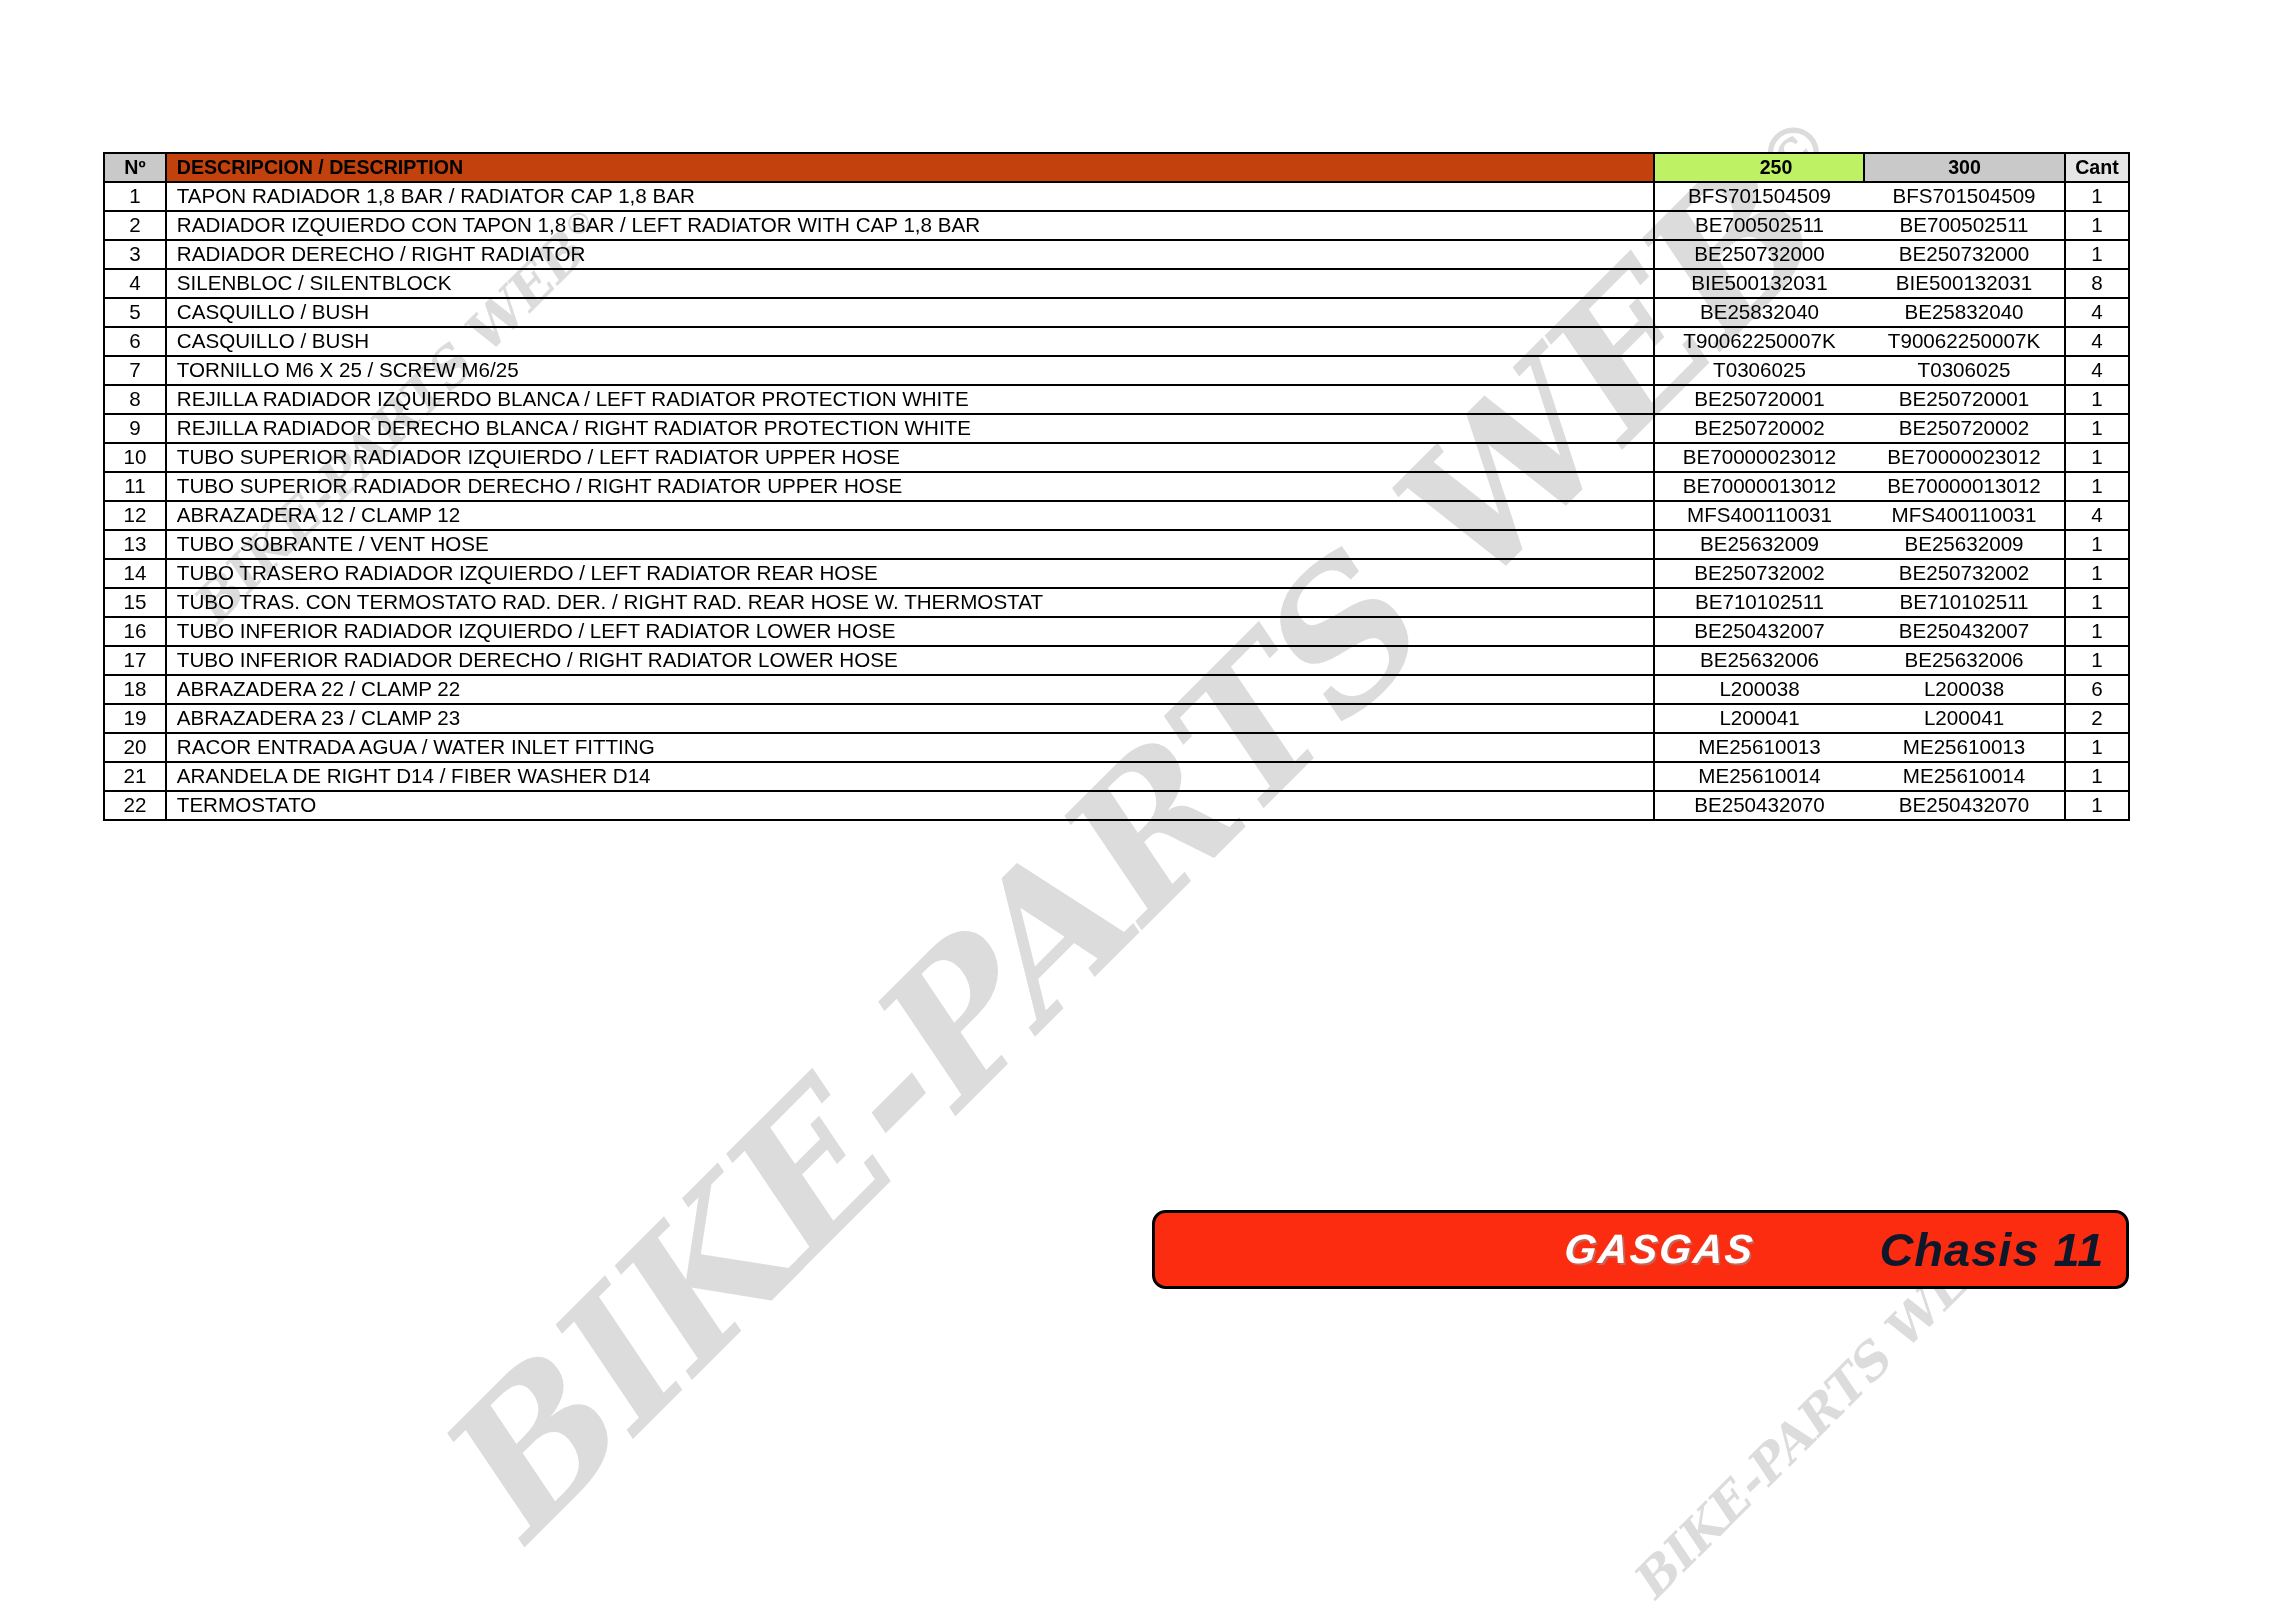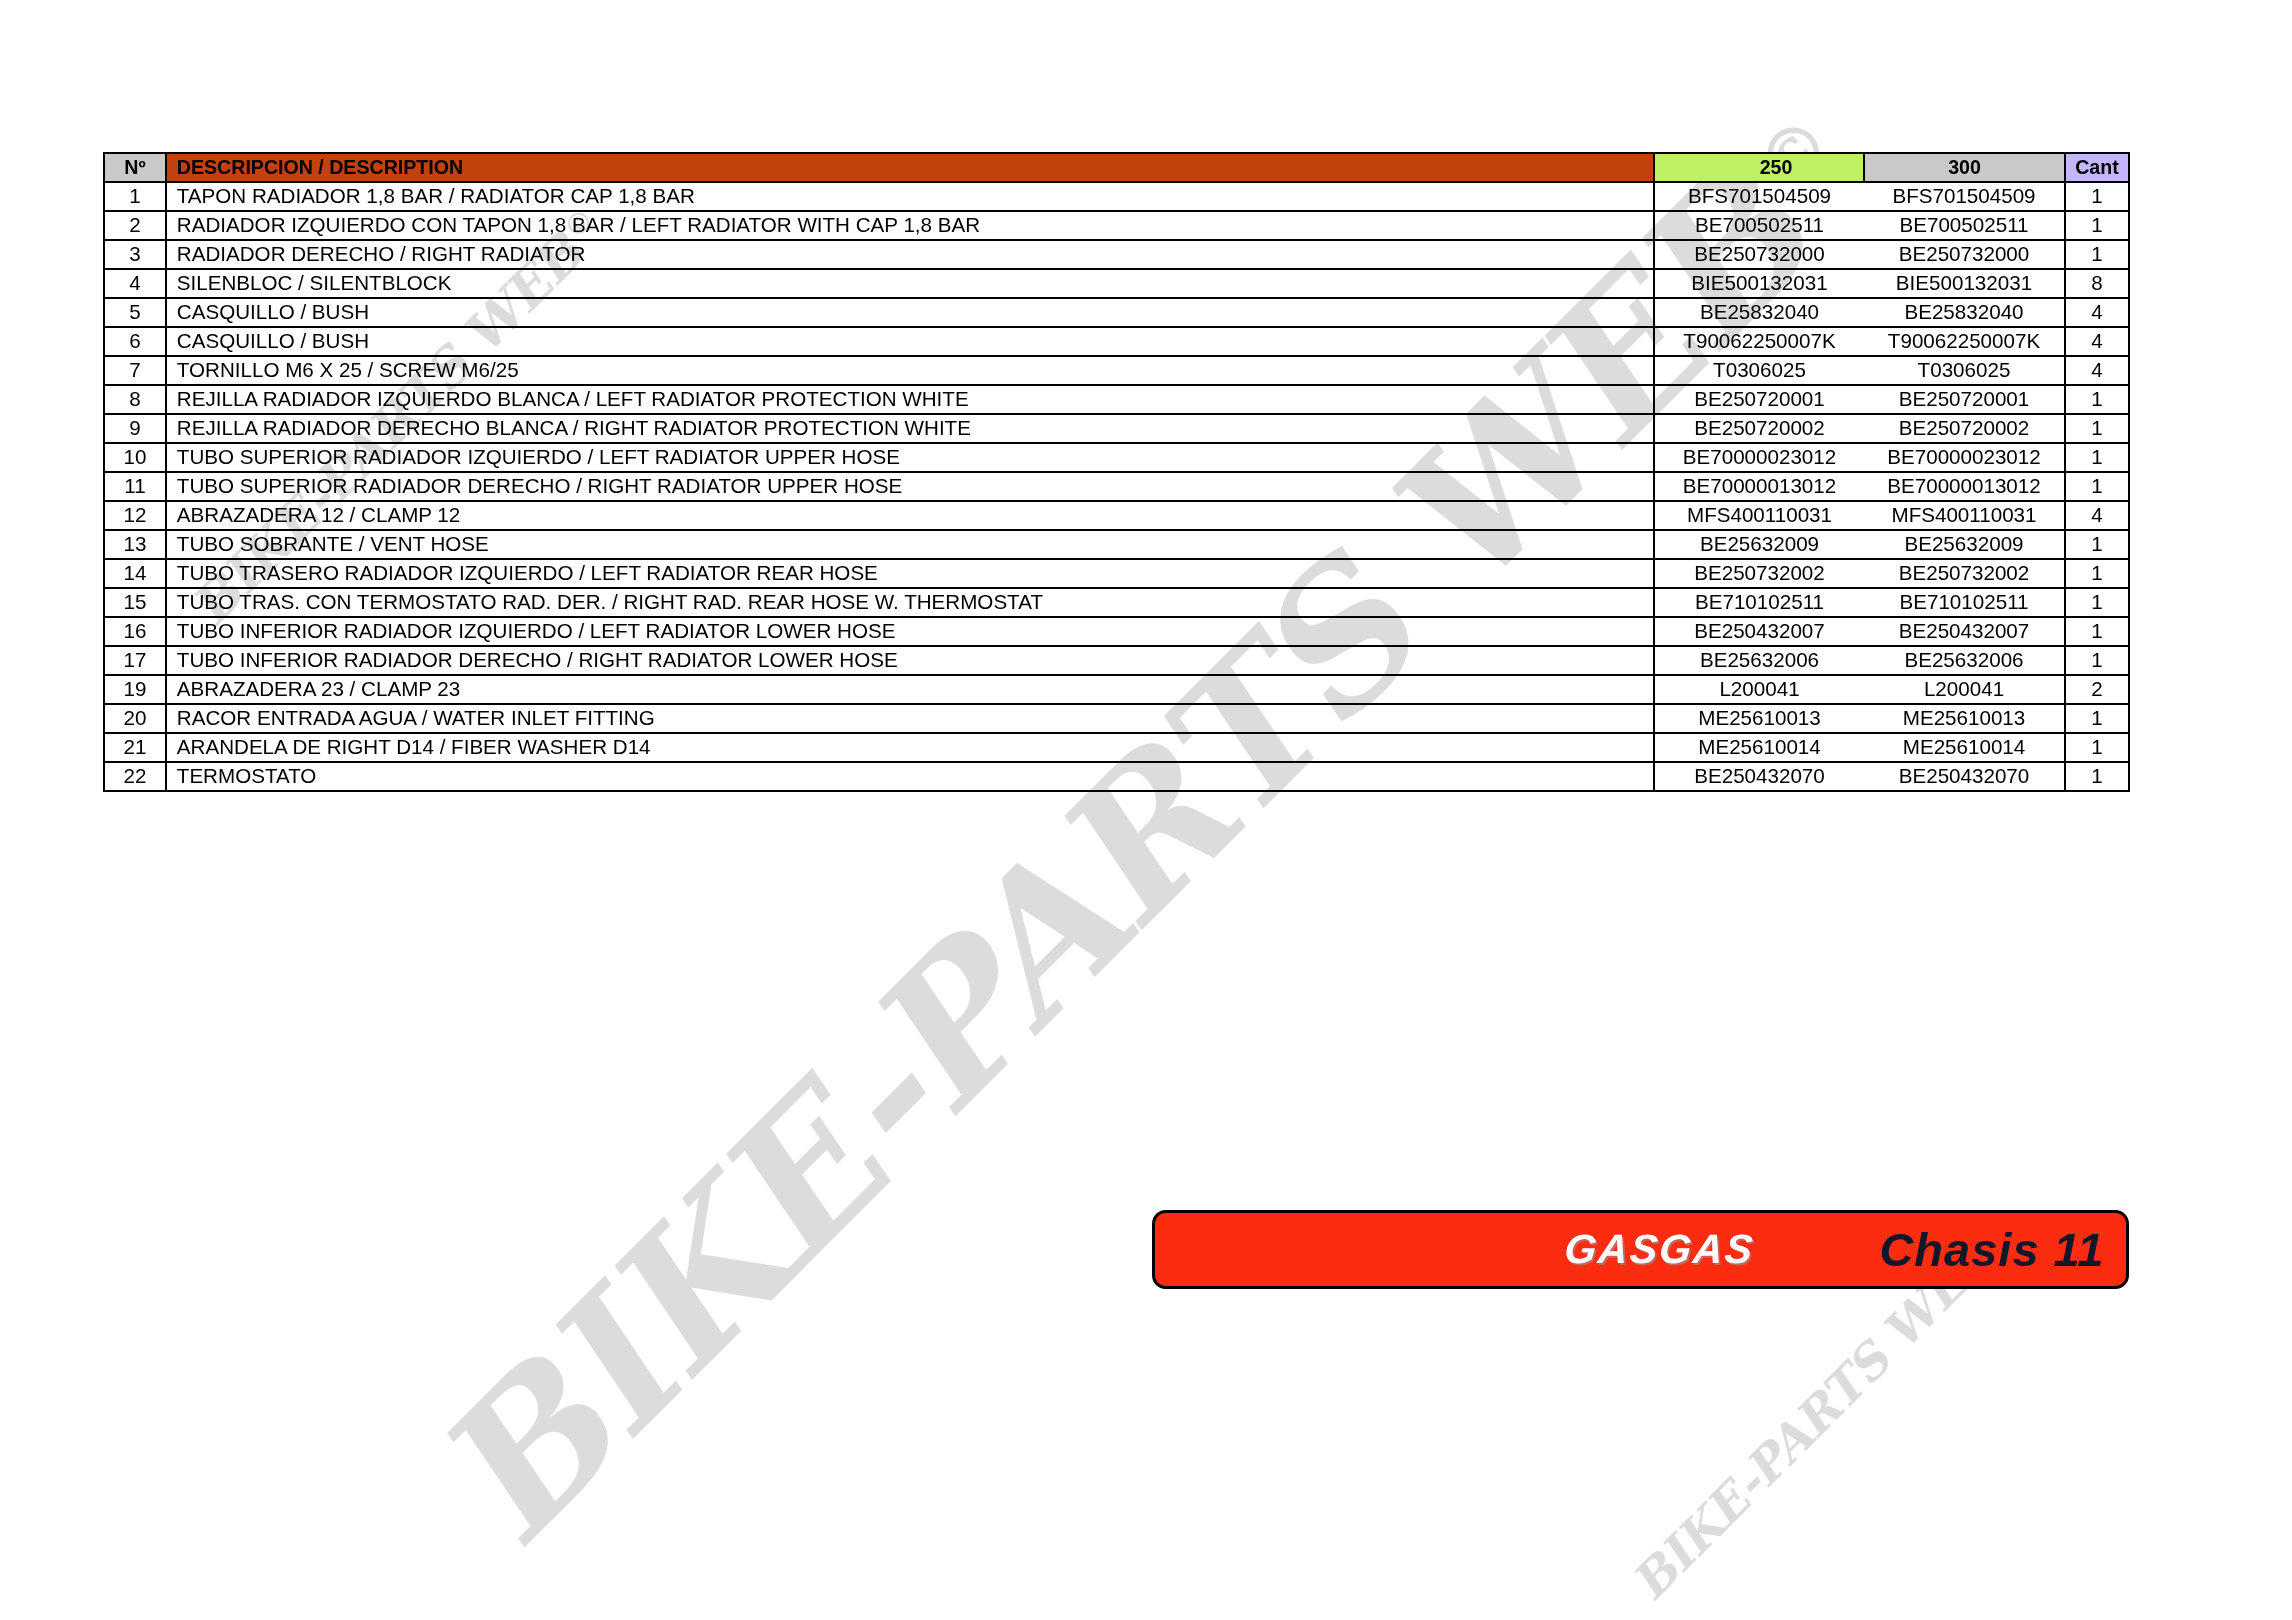--- a/index.html
+++ b/index.html
@@ -116,21 +116,21 @@
       <col style="width:210px">
       <col style="width:201px">
       <col style="width:64px">
     </colgroup>
     <thead>
       <tr>
         <th class="c-num" style="background: rgb(201, 201, 201);">Nº</th>
         <th class="c-desc" style="background: #c2410c;">DESCRIPCION / DESCRIPTION</th>
         <th class="c-250" style="background: #bef264; padding-left: 34px;">250</th>
         <th class="c-300" style="background: rgb(201, 201, 201);">300</th>
-        <th class="c-qty" style="background: #c4b5fd;">Cant</th>
+        <th class="c-qty" style="background: #e5e5e5;">Cant</th>
       </tr>
     </thead>
     <tbody id="rows-body">
   <tr>
     <td class="c-num">1</td>
     <td class="c-desc">TAPON RADIADOR 1,8 BAR / RADIATOR CAP 1,8 BAR</td>
     <td class="c-250">BFS701504509</td>
     <td class="c-300">BFS701504509</td>
     <td class="c-qty">1</td>
   </tr>
@@ -256,20 +256,27 @@
   </tr>
 
   <tr>
     <td class="c-num">17</td>
     <td class="c-desc">TUBO INFERIOR RADIADOR DERECHO / RIGHT RADIATOR LOWER HOSE</td>
     <td class="c-250">BE25632006</td>
     <td class="c-300">BE25632006</td>
     <td class="c-qty">1</td>
   </tr>
 
+  <tr>
+    <td class="c-num">18</td>
+    <td class="c-desc">ABRAZADERA 22 / CLAMP 22</td>
+    <td class="c-250">L200038</td>
+    <td class="c-300">L200038</td>
+    <td class="c-qty">6</td>
+  </tr>
 
   <tr>
     <td class="c-num">19</td>
     <td class="c-desc">ABRAZADERA 23 / CLAMP 23</td>
     <td class="c-250">L200041</td>
     <td class="c-300">L200041</td>
     <td class="c-qty">2</td>
   </tr>
 
   <tr>

